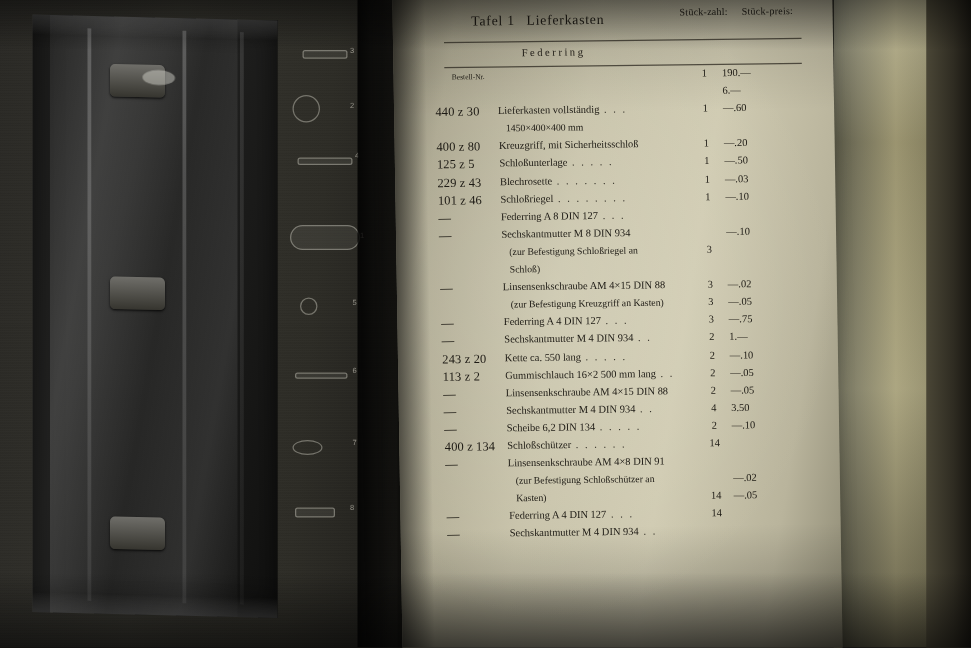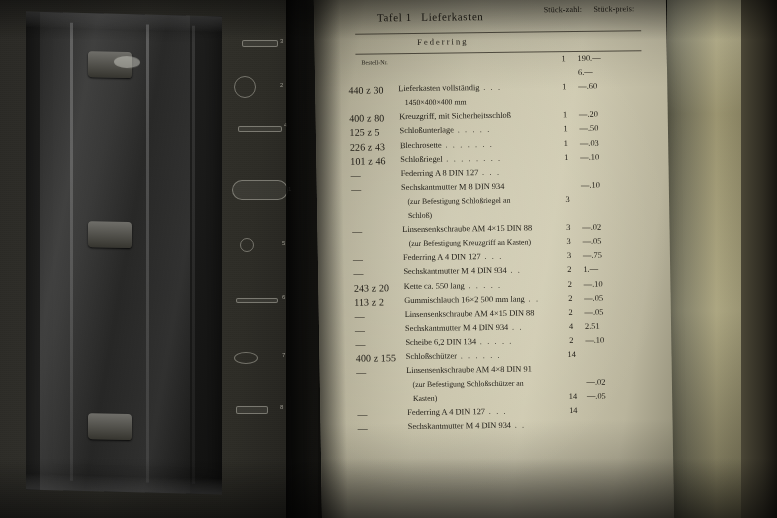--- a/index.html
+++ b/index.html
@@ -368,21 +368,21 @@
             <span class="qty">1</span>
             <span class="prc">—.20</span>
           </div>
           <div class="row" style="transform: translateX(1.1px);">
             <span class="bnr">125 z 5</span>
             <span class="ben">Schloßunterlage<span class="dots"> . . . . .</span></span>
             <span class="qty">1</span>
             <span class="prc">—.50</span>
           </div>
           <div class="row" style="transform: translateX(1.32px);">
-            <span class="bnr">226 z 43</span>
+            <span class="bnr">229 z 43</span>
             <span class="ben">Blechrosette<span class="dots"> . . . . . . .</span></span>
             <span class="qty">1</span>
             <span class="prc">—.03</span>
           </div>
           <div class="row" style="transform: translateX(1.54px);">
             <span class="bnr">101 z 46</span>
             <span class="ben">Schloßriegel<span class="dots"> . . . . . . . .</span></span>
             <span class="qty">1</span>
             <span class="prc">—.10</span>
           </div>
@@ -449,30 +449,30 @@
           <div class="row" style="transform: translateX(3.96px);">
             <span class="bnr">—</span>
             <span class="ben">Linsensenkschraube AM 4×15 DIN 88</span>
             <span class="qty">2</span>
             <span class="prc">—.05</span>
           </div>
           <div class="row" style="transform: translateX(4.18px);">
             <span class="bnr">—</span>
             <span class="ben">Sechskantmutter M 4 DIN 934<span class="dots"> . .</span></span>
             <span class="qty">4</span>
-            <span class="prc">2.51</span>
+            <span class="prc">3.50</span>
           </div>
           <div class="row" style="transform: translateX(4.4px);">
             <span class="bnr">—</span>
             <span class="ben">Scheibe 6,2 DIN 134<span class="dots"> . . . . .</span></span>
             <span class="qty">2</span>
             <span class="prc">—.10</span>
           </div>
           <div class="row" style="transform: translateX(4.62px);">
-            <span class="bnr">400 z 155</span>
+            <span class="bnr">400 z 134</span>
             <span class="ben">Schloßschützer<span class="dots"> . . . . . .</span></span>
             <span class="qty">14</span>
             <span class="prc"></span>
           </div>
           <div class="row" style="transform: translateX(4.84px);">
             <span class="bnr">—</span>
             <span class="ben">Linsensenkschraube AM 4×8 DIN 91</span>
             <span class="qty"></span>
             <span class="prc"></span>
           </div>

